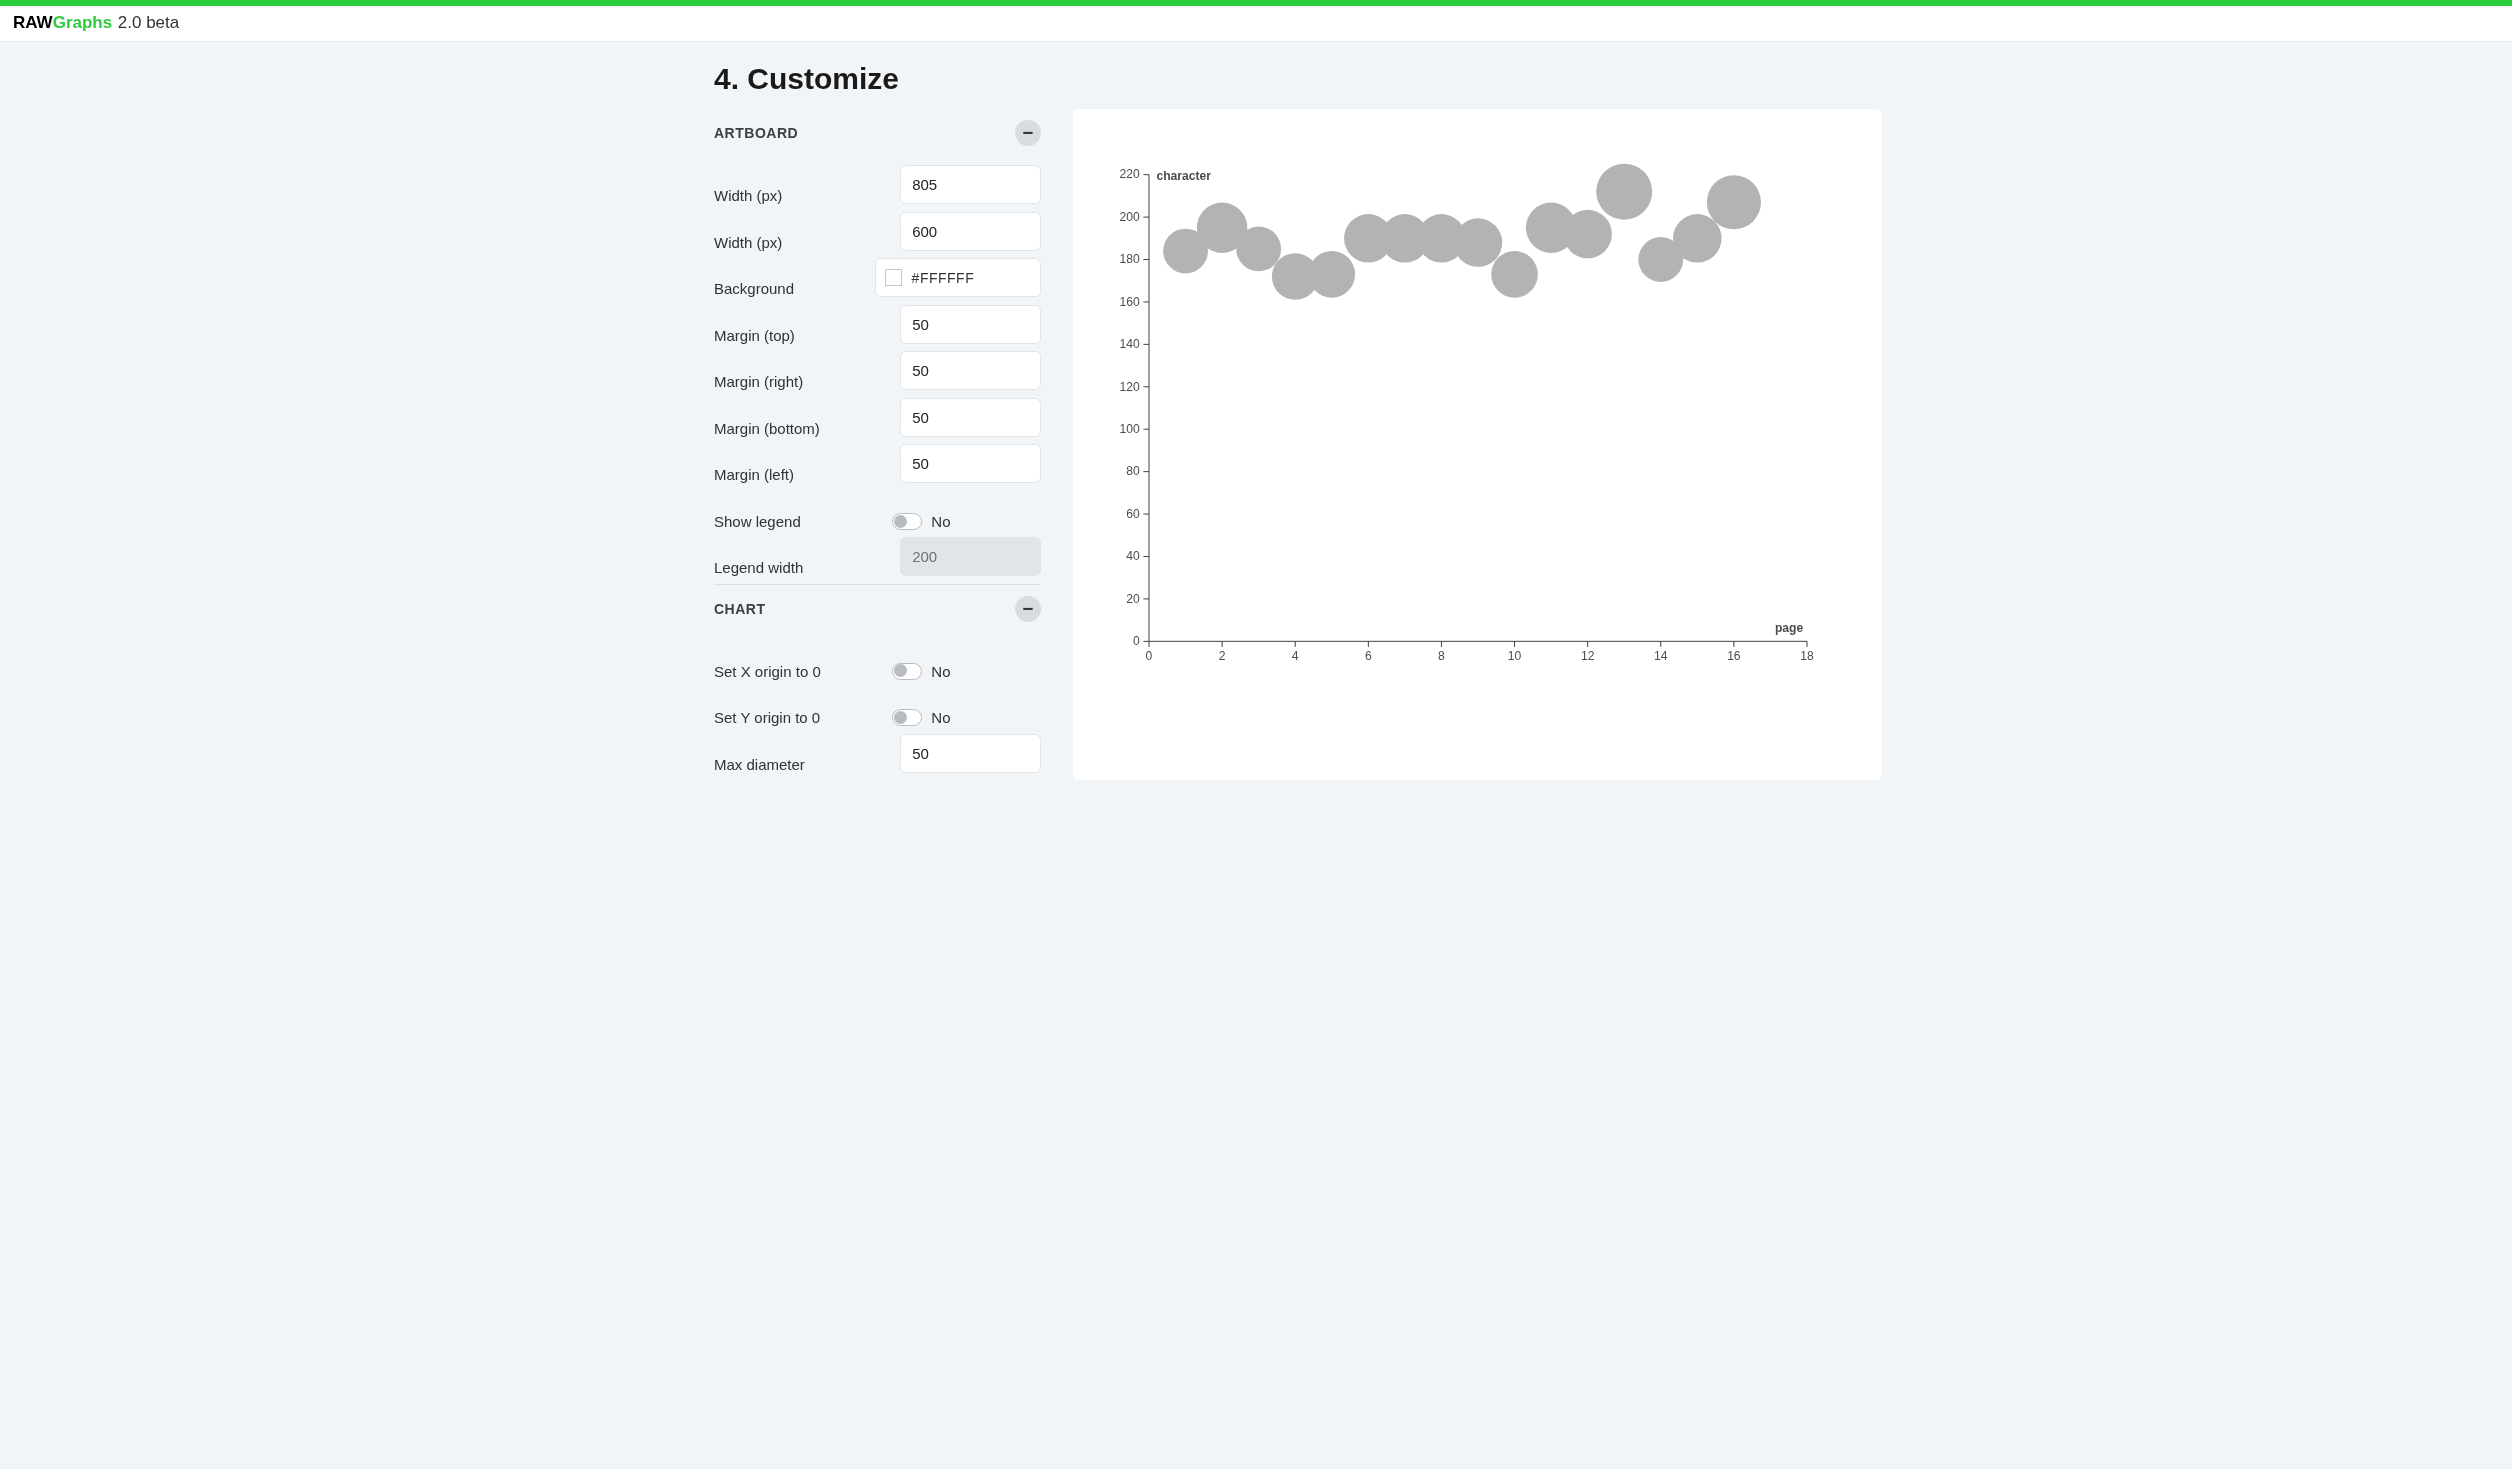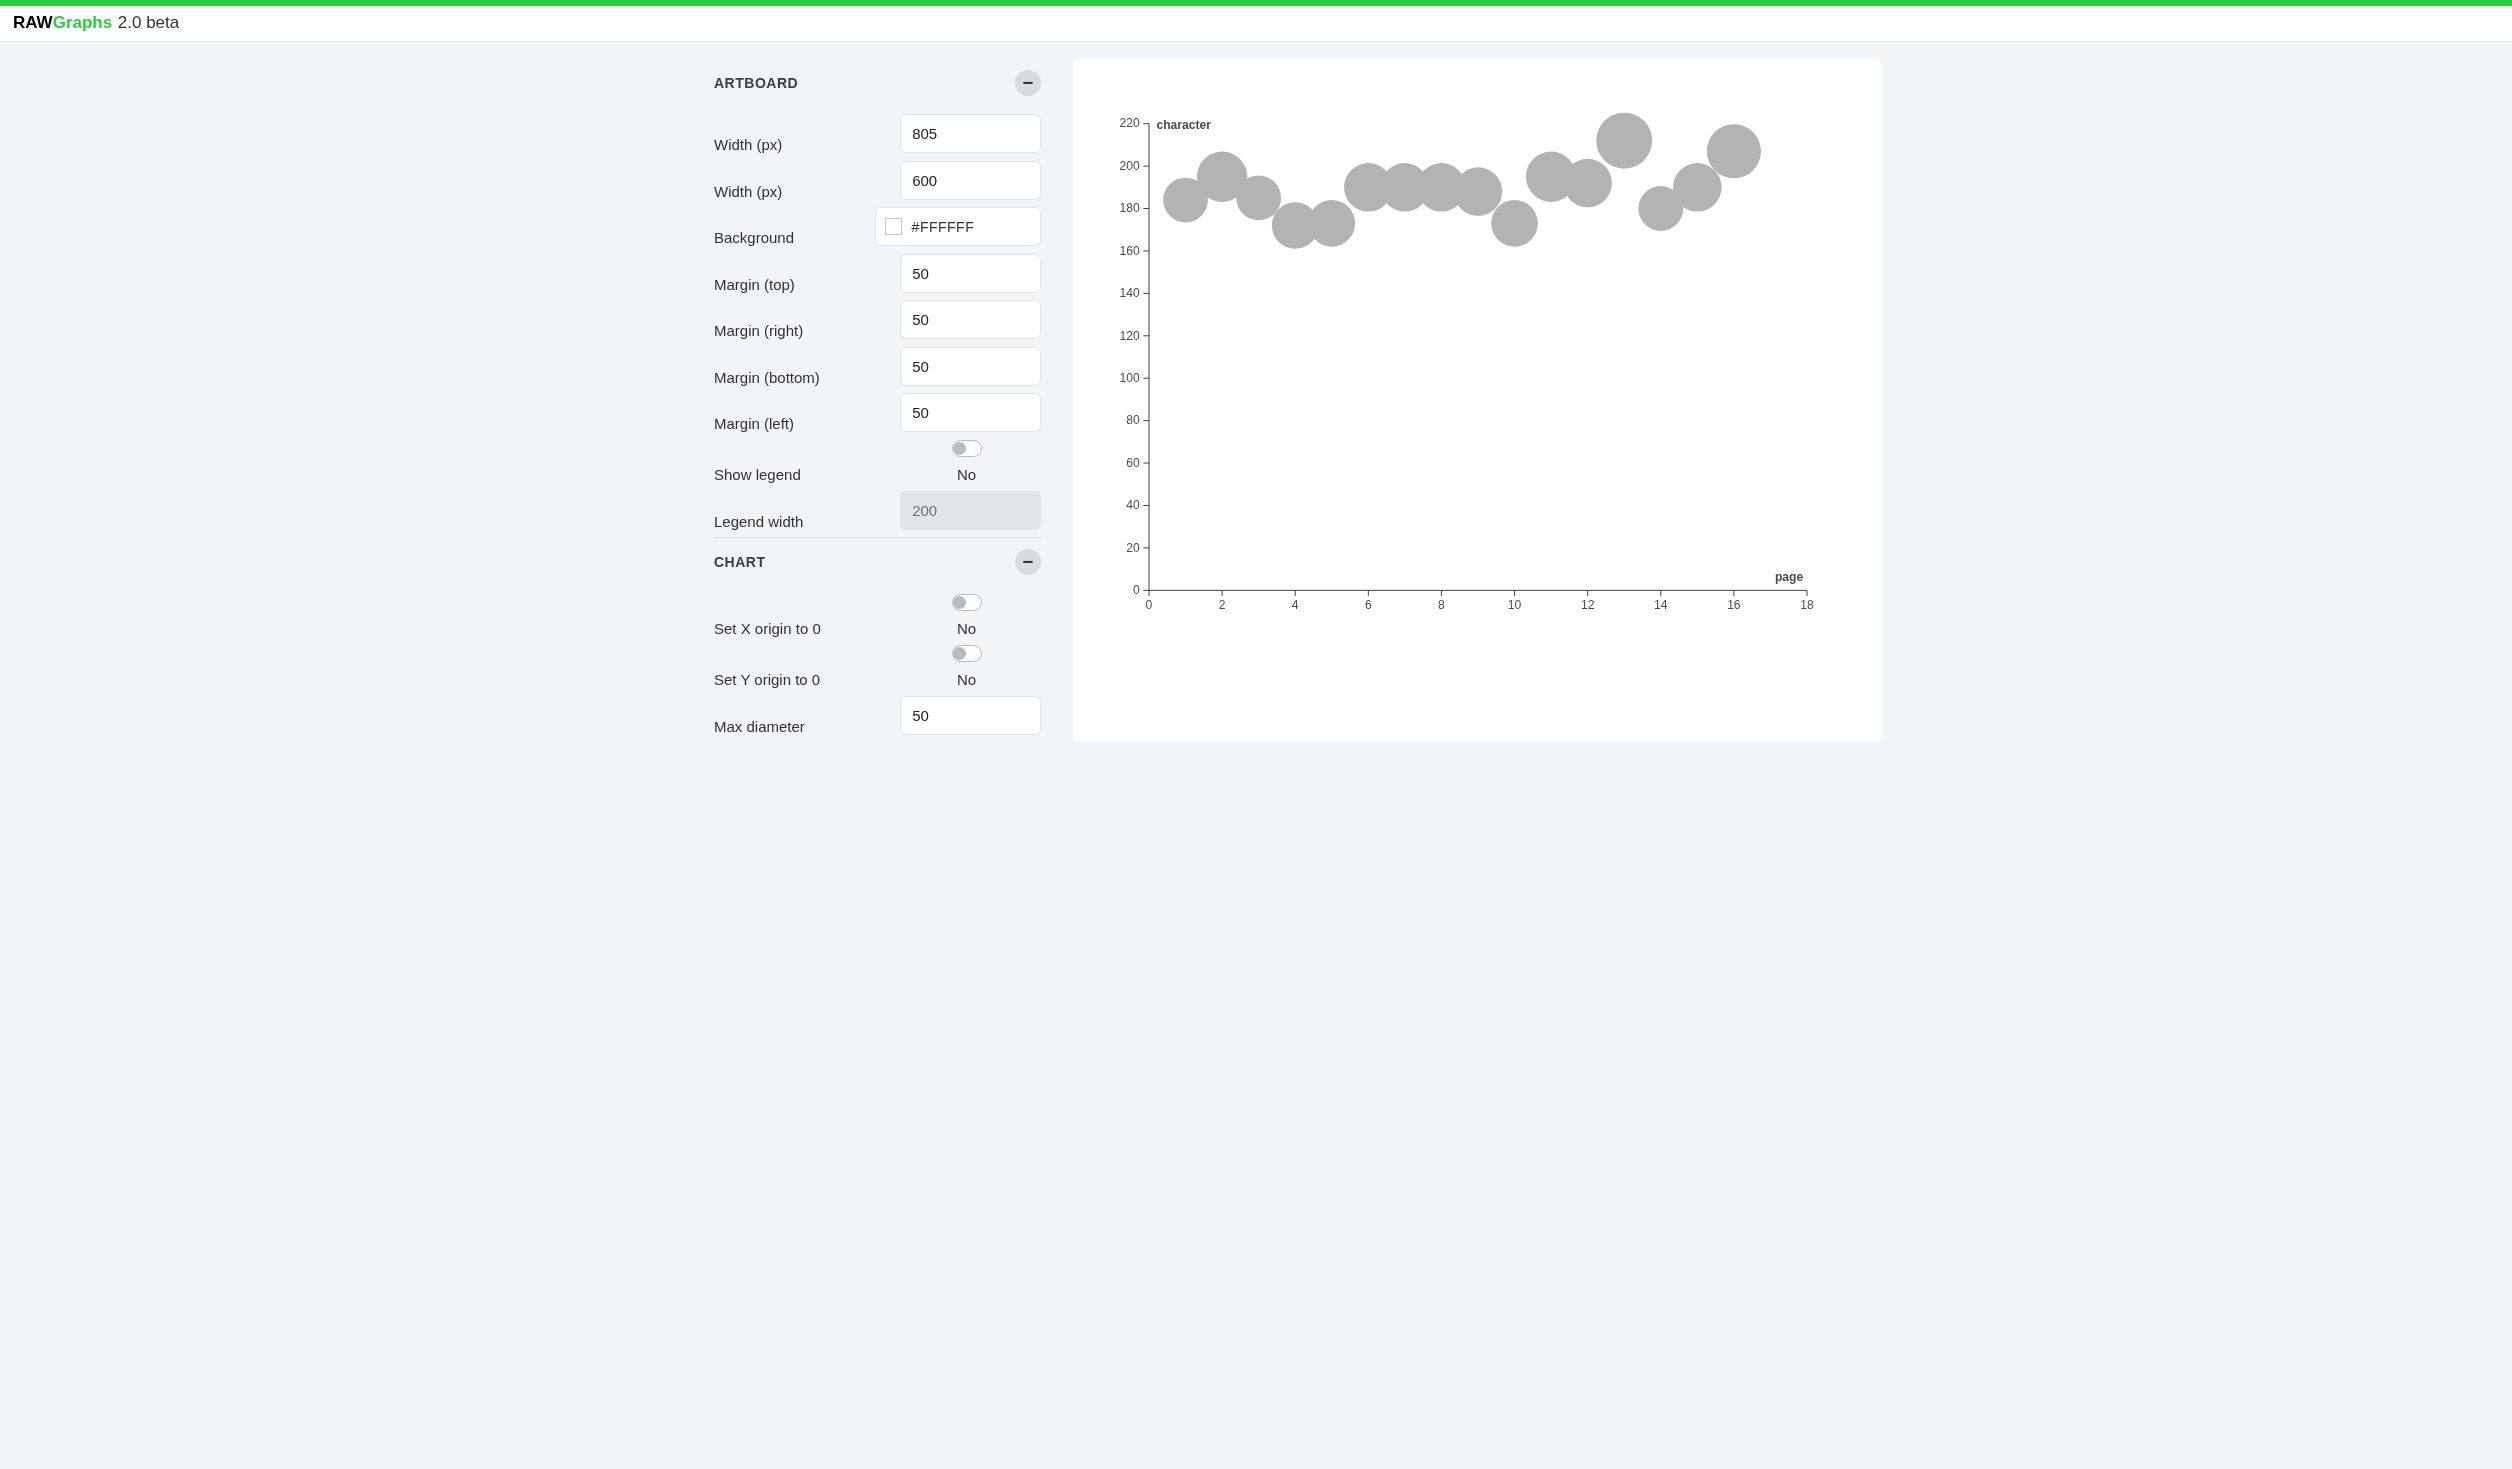--- a/index.html
+++ b/index.html
@@ -20,40 +20,41 @@
   .row { display:flex; align-items:flex-end; justify-content:space-between; margin: 7.5px 0; min-height: 39px; }
   .row label { font-size: 15px; color: #303235; }
   input[type="text"].value-input, .value-box {
     width: 141px; height: 39px; border: 0.9px solid #e1e4e8; border-radius: 5.6px; background:#fff;
     padding: 0 11.2px; font-size: 15px; color:#222;
   }
   .value-box.disabled { background:#e2e5e8; color:#6d7278; }
   .color-box { display:flex; align-items:center; width:166px; height:39px; border:0.9px solid #e1e4e8; border-radius:5.6px; background:#fff; padding:0 9.3px; gap:9.3px; }
   .color-swatch { width:17px; height:17px; border:0.9px solid #c5c8cc; }
   .color-text { font-size:14px; letter-spacing:0.5px; color:#333; }
-  .toggle-wrap { display:flex; align-items:center; gap:9.3px; width:149px;flex-direction:column; }
+  .toggle-wrap { display:flex; align-items:center; gap:9.3px; width:149px; }
   .toggle { width:30px; height:17px; border-radius:9.3px; background:#fff; border:0.9px solid #b8bbbf; position:relative; cursor:pointer; }
   .toggle::after { content:""; position:absolute; width:13px; height:13px; border-radius:50%; background:#b8bbbf; top:0.9px; left:0.9px; }
   .toggle-label { font-size:15px; color:#303235; }
   .chart-panel { flex:1; background:#fff; border-radius:5.6px; padding:18.7px; min-height:616px; display:flex; align-items:flex-start; justify-content:center; }
   .chart-svg text { font-family: inherit; fill:#4a4d50; font-size:13px; }
   .tick-line { stroke:#333; stroke-width:1; }
   .bubble { fill:#b3b3b3; }
   .axis-label { fill:#5b5d60; font-size:14px; font-weight:600; }
 </style>
 </head>
 <body>
 
 <div class="topbar-green"></div>
 
 <div class="header">
   <span class="raw">RAW</span><span class="graphs">Graphs</span><span class="ver">2.0 beta</span>
 </div>
 
 <div class="page">
+  <h1 class="section-title">4. Customize</h1>
 
   <div class="layout">
 
     <aside class="sidebar">
 
       <div class="group-header first">
         <h4>ARTBOARD</h4>
         <button class="collapse-btn">−</button>
       </div>
 

